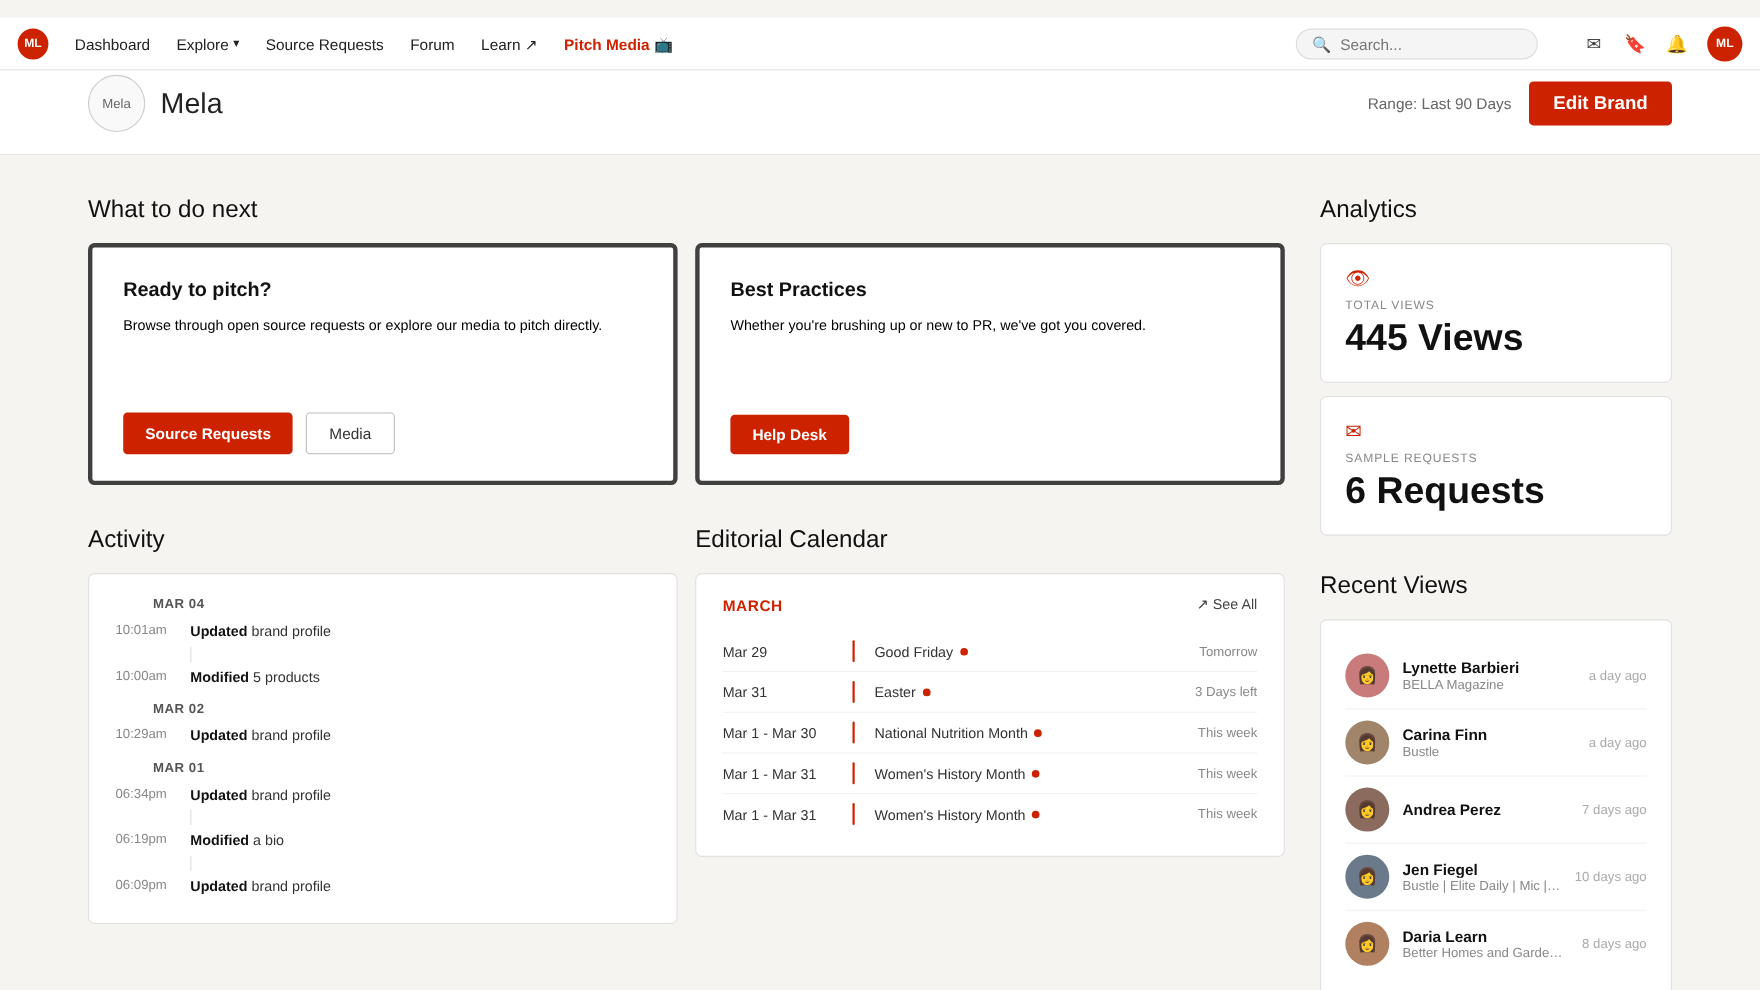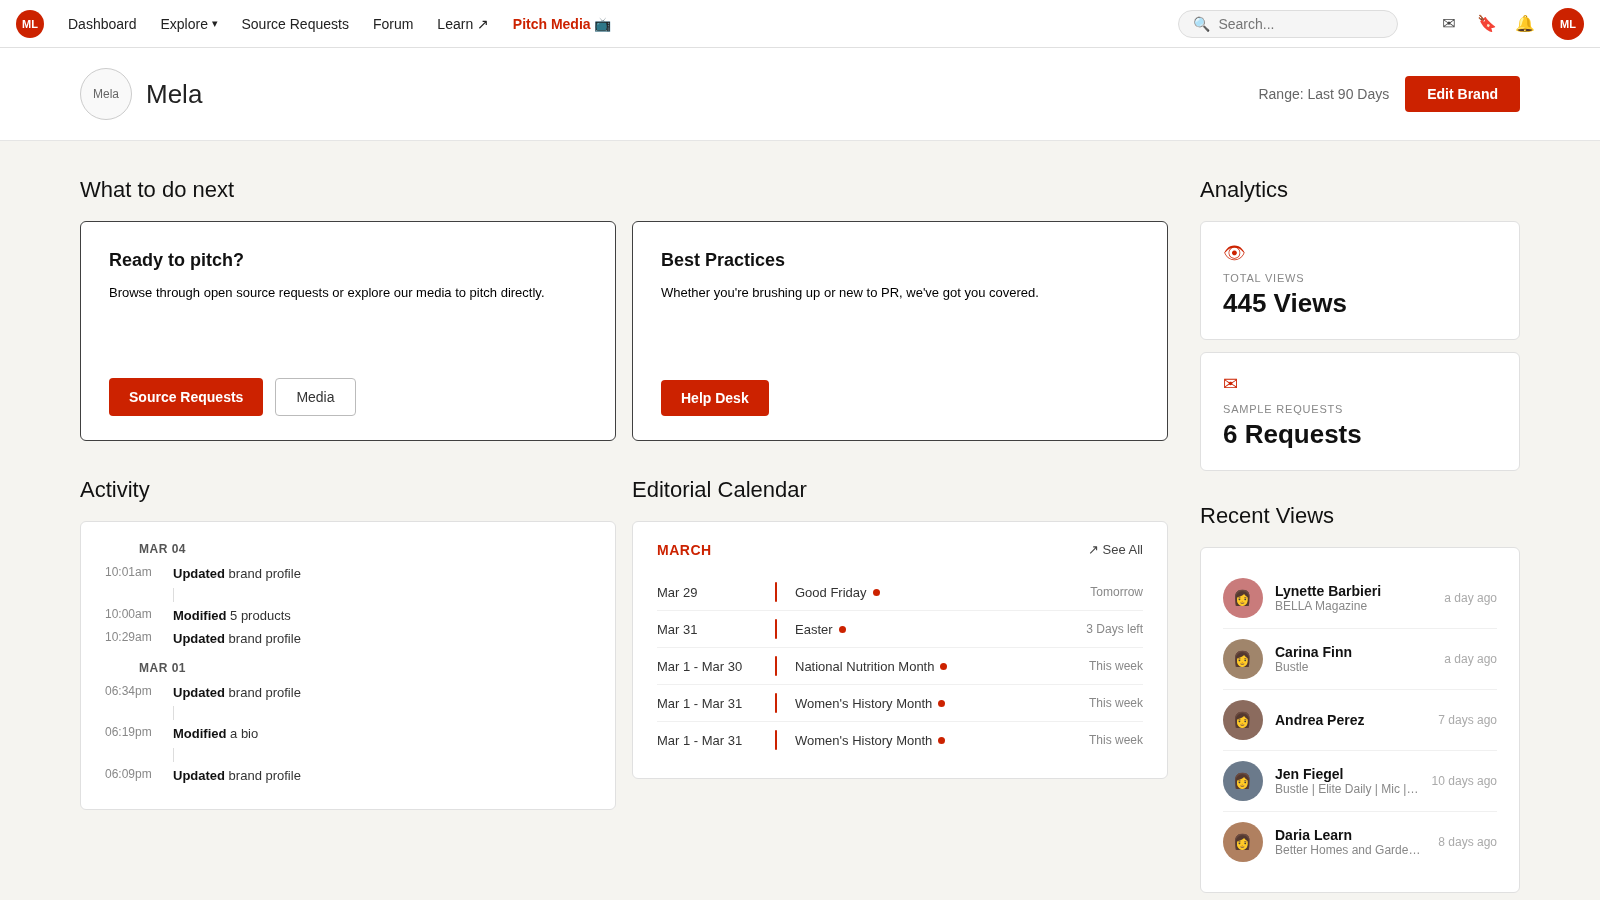--- a/index.html
+++ b/index.html
@@ -1,47 +1,47 @@
 <!DOCTYPE html>
 <html><head>
   <meta charset="utf-8">
   <style>
     * { box-sizing: border-box; margin: 0; padding: 0; }
     body { font-family: -apple-system, BlinkMacSystemFont, 'Segoe UI', sans-serif; background: #f5f4f0; color: #222; font-size: 14px; }
 
     
-    .nav { background: #fff; border-bottom: 1px solid #e0e0e0; display: flex; align-items: center; height: 48px; padding: 0 16px; gap: 24px; position: sticky; top: 0; z-index: 100; }
+    .nav { background: #fff; border-bottom: 1px solid #e0e0e0; display: flex; align-items: center; height: 48px; padding: 0 16px; gap: 24px; position: sticky; top: 16px; z-index: 100; }
     .nav-logo { width: 28px; height: 28px; background: #cc2200; border-radius: 50%; display: flex; align-items: center; justify-content: center; color: #fff; font-weight: bold; font-size: 11px; flex-shrink: 0; }
     .nav-item { font-size: 14px; color: #222; cursor: pointer; white-space: nowrap; display: flex; align-items: center; gap: 4px; }
     .nav-item.pitch { color: #cc2200; font-weight: 600; }
     .nav-search { margin-left: auto; display: flex; align-items: center; background: #f5f5f5; border: 1px solid #ddd; border-radius: 20px; padding: 5px 14px; gap: 8px; width: 220px; }
     .nav-search input { border: none; background: transparent; outline: none; font-size: 14px; width: 100%; }
     .nav-icons { display: flex; align-items: center; gap: 16px; margin-left: 16px; }
     .nav-icon { width: 22px; height: 22px; display: flex; align-items: center; justify-content: center; cursor: pointer; color: #444; font-size: 16px; }
     .nav-avatar { width: 32px; height: 32px; background: #cc2200; border-radius: 50%; display: flex; align-items: center; justify-content: center; color: #fff; font-size: 11px; font-weight: bold; cursor: pointer; }
 
     
     .brand-header { background: #fff; border-bottom: 1px solid #e5e5e5; padding: 20px 80px; display: flex; align-items: center; justify-content: space-between; }
     .brand-left { display: flex; align-items: center; gap: 14px; }
     .brand-logo { width: 52px; height: 52px; border-radius: 50%; border: 1.5px solid #ccc; display: flex; align-items: center; justify-content: center; font-size: 12px; color: #666; background: #f9f9f9; }
     .brand-name { font-size: 26px; font-weight: 500; color: #222; }
     .brand-right { display: flex; align-items: center; gap: 16px; }
     .range-label { font-size: 14px; color: #666; }
-    .edit-brand-btn { background: #cc2200; color: #fff; border: none; padding: 10px 22px; border-radius: 4px; font-size: 14px; font-weight: 600; cursor: pointer; }
+    .edit-brand-btn { background: #cc2200; color: #fff; border: none; padding: 10px 22px; border-radius: 4px; font-size: 17px; font-weight: 600; cursor: pointer; }
 
     
     .main { padding: 36px 80px; display: grid; grid-template-columns: 1fr 320px; gap: 32px; }
     .left-col { display: flex; flex-direction: column; gap: 36px; }
 
     
     .section-title { font-size: 22px; font-weight: 400; margin-bottom: 18px; color: #111; }
 
     
     .cards-row { display: grid; grid-template-columns: 1fr 1fr; gap: 16px; }
-    .card { background: #fff; border: 1px solid #404040; border-radius: 6px; padding: 28px 28px 24px; display: flex; flex-direction: column; justify-content: space-between; min-height: 220px; }
+    .card { background: #fff; border: 4px solid #404040; border-radius: 6px; padding: 28px 28px 24px; display: flex; flex-direction: column; justify-content: space-between; min-height: 220px; }
     .card-title { font-size: 18px; font-weight: 700; margin-bottom: 12px; color: #111; }
     .card-desc { font-size: 13px; color: #000000; line-height: 1.55; flex: 1; }
     .card-actions { display: flex; gap: 12px; margin-top: 24px; flex-wrap: wrap; }
     .btn-red { background: #cc2200; color: #fff; border: none; padding: 10px 20px; border-radius: 4px; font-size: 14px; font-weight: 600; cursor: pointer; }
     .btn-outline { background: #fff; color: #333; border: 1.5px solid #bbb; padding: 10px 20px; border-radius: 4px; font-size: 14px; font-weight: 500; cursor: pointer; }
 
     
     .activity-box { background: #fff; border: 1px solid #e0e0e0; border-radius: 6px; padding: 20px 24px; }
     .date-header { font-size: 12px; font-weight: 700; color: #555; letter-spacing: 0.5px; margin: 12px 0 8px; padding-left: 34px; }
     .date-header:first-child { margin-top: 0; }
@@ -64,21 +64,21 @@
     .ed-dot { width: 7px; height: 7px; background: #cc2200; border-radius: 50%; display: inline-block; flex-shrink: 0; }
     .ed-timing { font-size: 12px; color: #888; text-align: right; }
 
     
     .right-col { display: flex; flex-direction: column; gap: 32px; }
 
     
     .analytics-cards { display: flex; flex-direction: column; gap: 12px; }
     .analytics-card { background: #fff; border: 1px solid #e0e0e0; border-radius: 6px; padding: 20px 22px; }
     .analytics-label { font-size: 11px; color: #888; letter-spacing: 0.8px; text-transform: uppercase; margin: 8px 0 4px; }
-    .analytics-value { font-size: 26px; font-weight: 700; color: #111; }
+    .analytics-value { font-size: 34px; font-weight: 700; color: #111; }
     .analytics-icon { color: #cc2200; font-size: 18px; }
 
     
     .recent-box { background: #fff; border: 1px solid #e0e0e0; border-radius: 6px; padding: 20px 22px; }
     .recent-row { display: flex; align-items: center; gap: 12px; padding: 10px 0; border-bottom: 1px solid #f0f0f0; }
     .recent-row:last-child { border-bottom: none; }
     .recent-avatar { width: 40px; height: 40px; border-radius: 50%; background: #ddd; flex-shrink: 0; overflow: hidden; display: flex; align-items: center; justify-content: center; font-size: 15px; color: #888; }
     .recent-info { flex: 1; min-width: 0; }
     .recent-name { font-size: 14px; font-weight: 600; color: #111; white-space: nowrap; overflow: hidden; text-overflow: ellipsis; }
     .recent-pub { font-size: 12px; color: #888; white-space: nowrap; overflow: hidden; text-overflow: ellipsis; }
@@ -164,20 +164,21 @@
           <div class="activity-row">
             <span class="act-time">10:01am</span>
             <span class="act-text"><b>Updated</b> brand profile</span>
           </div>
           <div class="act-divider"></div>
           <div class="activity-row">
             <span class="act-time">10:00am</span>
             <span class="act-text"><b>Modified</b> 5 products</span>
           </div>
 
+          <div class="date-header">MAR 02</div>
           <div class="activity-row">
             <span class="act-time">10:29am</span>
             <span class="act-text"><b>Updated</b> brand profile</span>
           </div>
 
           <div class="date-header">MAR 01</div>
           <div class="activity-row">
             <span class="act-time">06:34pm</span>
             <span class="act-text"><b>Updated</b> brand profile</span>
           </div>

